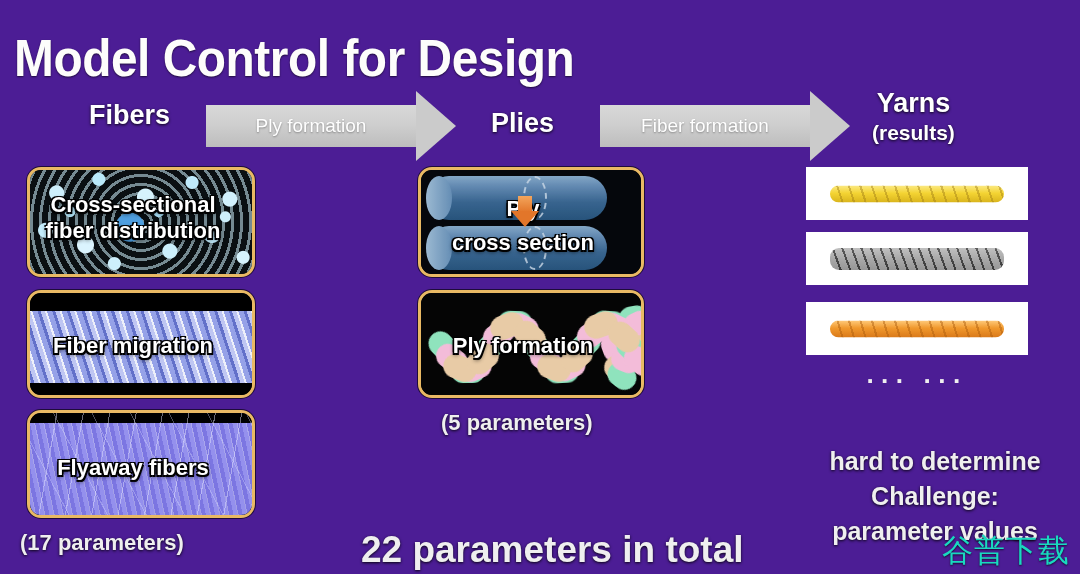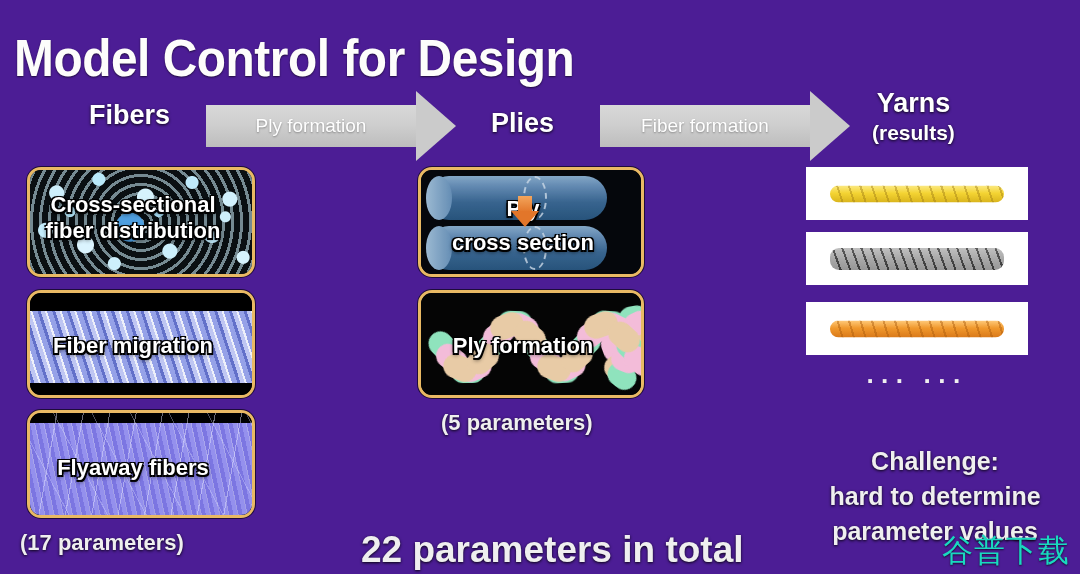--- a/index.html
+++ b/index.html
@@ -430,22 +430,22 @@
   <div class="yarn-panel" id="yarn2">
     <div class="strandimg"></div>
   </div>
   <div class="yarn-panel" id="yarn3">
     <div class="strandimg"></div>
   </div>
 
   <div id="yarn-ellipsis">···  ···</div>
 
   <div id="challenge">
+    <div>hard to determine</div>
     <div>Challenge:</div>
-    <div>hard to determine</div>
     <div>parameter values</div>
   </div>
 
   <div class="param" id="param-total">22 parameters in total</div>
 
   <div id="watermark">谷普下载</div>
 
 </div>
 
 </body></html>

